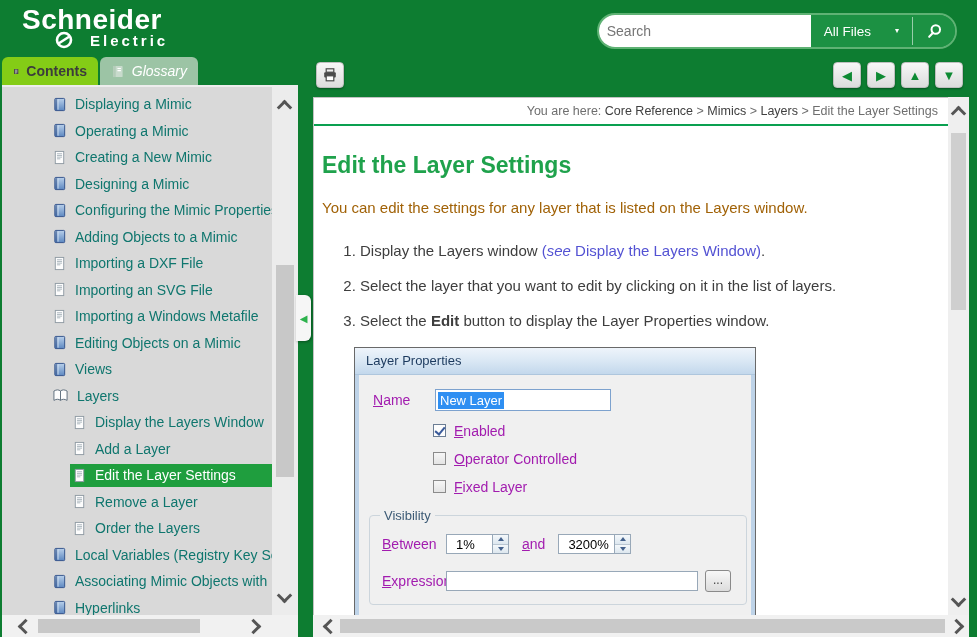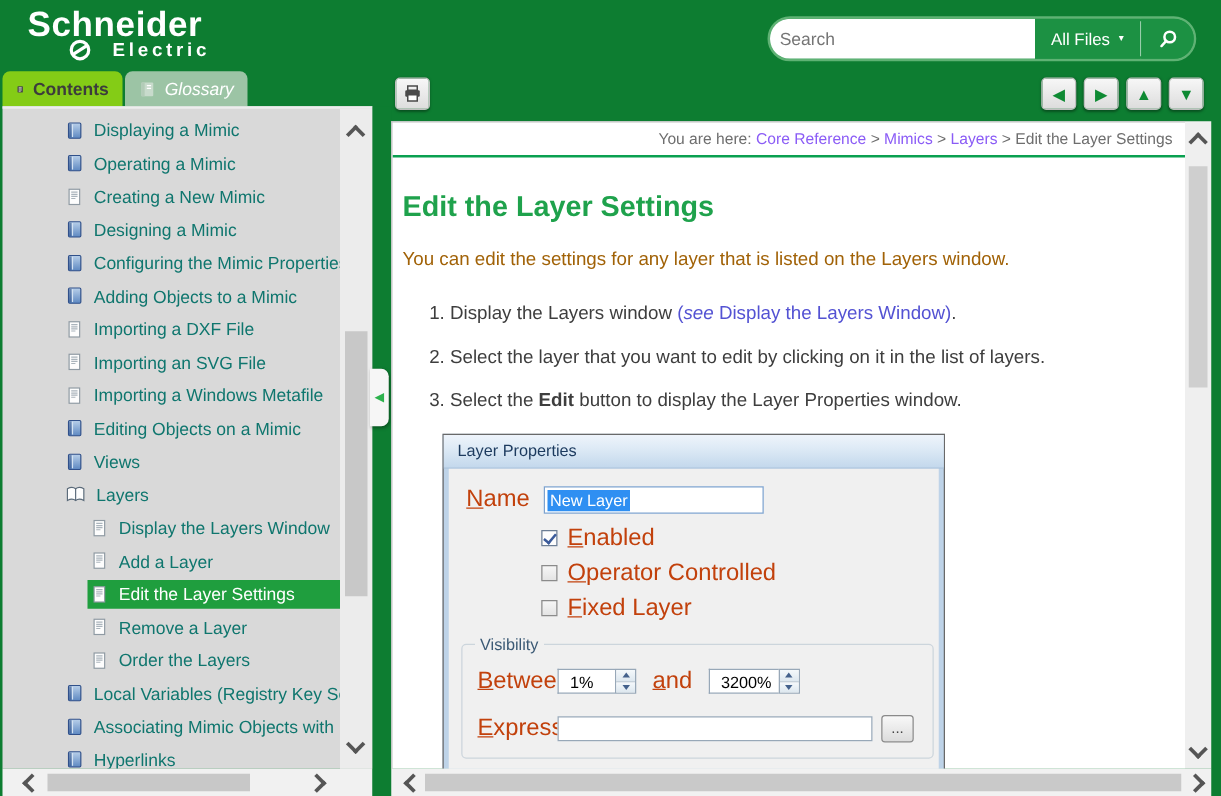--- a/index.html
+++ b/index.html
@@ -5,21 +5,21 @@
   html,body{margin:0;padding:0;}
   #app{position:relative;width:977px;height:637px;background:#0d7d31;font-family:"Liberation Sans",sans-serif;overflow:hidden;}
 
   
   .logo{position:absolute;left:22px;top:6px;color:#fff;}
   .logo-l1{font-size:28px;font-weight:bold;letter-spacing:.5px;line-height:28px;}
   .logo-l2{display:flex;align-items:center;gap:16px;margin-left:32px;margin-top:-4px;}
   .logo-l2 .txt{font-size:15px;letter-spacing:3px;font-weight:bold;}
   .searchbar{position:absolute;right:20px;top:13px;height:32px;display:flex;align-items:stretch;border:2px solid #5fb274;border-radius:18px;overflow:hidden;background:#1c9143;}
   .searchbar input{width:196px;border:none;outline:none;padding:0 8px;font-size:14px;color:#000000;font-family:"Liberation Sans",sans-serif;}
-  .filter-btn{display:flex;align-items:center;gap:7px;padding:0 13px;background:#1c9143;color:#fff;font-size:13.5px;border:none;cursor:pointer;font-family:"Liberation Sans",sans-serif;}
+  .filter-btn{display:flex;align-items:center;gap:24px;padding:0 13px;background:#1c9143;color:#fff;font-size:13.5px;border:none;cursor:pointer;font-family:"Liberation Sans",sans-serif;}
   .filter-caret{font-size:8px;line-height:8px;}
   .search-divider{width:1px;background:rgba(255,255,255,.55);margin:2px 0;}
   .mag-btn{width:42px;background:#1c9143;border:none;display:flex;align-items:center;justify-content:center;cursor:pointer;}
 
   
   .tab{position:absolute;top:57px;height:28px;display:flex;align-items:center;gap:7px;padding:0 11px;border-radius:6px 6px 0 0;font-size:14px;box-sizing:border-box;cursor:pointer;}
   .tab-contents{left:2px;width:96px;background:#84cc16;color:#3c3c3c;font-weight:bold;}
   .tab-glossary{left:100px;width:98px;background:#9cc4a5;color:#fff;font-style:italic;}
 
   
@@ -51,38 +51,38 @@
 
   .side-hscroll{left:2px;top:615px;width:296px;height:22px;}
   .divider-strip{position:absolute;left:298px;top:85px;width:15px;height:552px;background:#0d7d31;}
   .collapse-handle{position:absolute;left:296px;top:295px;width:15px;height:46px;background:#f6f6f6;border-radius:0 6px 6px 0;box-shadow:1px 1px 3px rgba(0,0,0,.35);display:flex;align-items:center;justify-content:center;color:#2db24d;font-size:10px;cursor:pointer;}
 
   
   .content{position:absolute;left:313px;top:57px;width:656px;height:580px;}
   .print-btn{position:absolute;left:3px;top:5px;width:28px;height:26px;border-radius:4px;border:1px solid #bfbfbf;background:linear-gradient(#f7f7f7,#ddd);box-shadow:0 1px 2px rgba(0,0,0,.35);display:flex;align-items:center;justify-content:center;cursor:pointer;padding:0;}
   .panel{position:absolute;left:0;top:40px;width:635px;height:518px;background:#fff;border-left:1px solid #c2c2c2;border-top:1px solid #c2c2c2;box-sizing:border-box;overflow:hidden;}
   .breadcrumb{height:26px;line-height:26px;border-bottom:2px solid #0aa050;text-align:right;padding-right:10px;font-size:12.5px;color:#6e6e6e;white-space:nowrap;}
-  .breadcrumb a{color:#8b5cf6;text-decoration:none;cursor:pointer;}
+  .breadcrumb a{color:#404040;text-decoration:none;cursor:pointer;}
   .article{padding:12px 12px 0 8px;}
   .article h1{font-size:23px;color:#1fa24c;margin:14px 0 20px 0;font-weight:bold;}
   .article p{font-size:15px;color:#a16207;margin:0 0 24px 0;}
   .article ol{margin:26px 0 0 0;padding-left:38px;}
   .article li{font-size:15px;color:#3e3e3e;margin-bottom:18px;}
   .doclink{color:#5352d3;text-decoration:none;cursor:pointer;}
 
   .c-vscroll{position:absolute;left:635px;top:40px;width:21px;height:518px;background:#efefef;}
   .c-hscroll{left:0;top:558px;width:656px;height:22px;}
 
   
   .figure{margin:12px 0 0 32px;width:402px;}
   .dlg{width:402px;border:1px solid #696969;background:#bed3e8;box-sizing:border-box;}
   .dlg-title{height:26px;line-height:26px;padding-left:11px;font-size:13px;color:#1c3a5e;background:linear-gradient(#eef4fb,#dce9f5 45%,#c3d8ec);border-bottom:1px solid #aec6dd;}
   .dlg-frame{padding:0 4px 4px 4px;}
   .dlg-body{background:#f0f0f0;padding:12px 8px 12px 8px;}
-  .dlbl{font-size:19px;color:#c2410c;}
+  .dlbl{font-size:14px;color:#a21caf;}
   .row-name{display:flex;align-items:center;margin:2px 0 12px 6px;}
   .row-name .dlbl{width:44px;}
   .name-input{width:172px;height:20px;border:1px solid #7da2ce;background:#fff;display:flex;align-items:center;padding-left:2px;margin-left:18px;}
   .seltext{background:#2f8ff2;color:#fff;font-size:13px;padding:1px 2px;}
   .cb-row{display:flex;align-items:center;gap:8px;margin:0 0 13px 66px;height:15px;}
   .cb{position:relative;width:13px;height:13px;border:1px solid #8b8b8b;background:linear-gradient(#f6f6f6,#e4e4e4);box-sizing:border-box;}
   .cb.checked{background:#fdfdfd;border-color:#6b7d94;}
   .cb.checked::after{content:"";position:absolute;left:3px;top:0px;width:4px;height:8px;border-right:2px solid #3a5a9a;border-bottom:2px solid #3a5a9a;transform:rotate(40deg);}
   .vis{margin:14px 0 0 2px;width:378px;border:1px solid #ccd5dc;border-radius:4px;padding:4px 10px 12px 10px;box-sizing:border-box;}
   .vis legend{font-size:13px;color:#3c5a75;padding:0 4px;margin-left:0px;}

